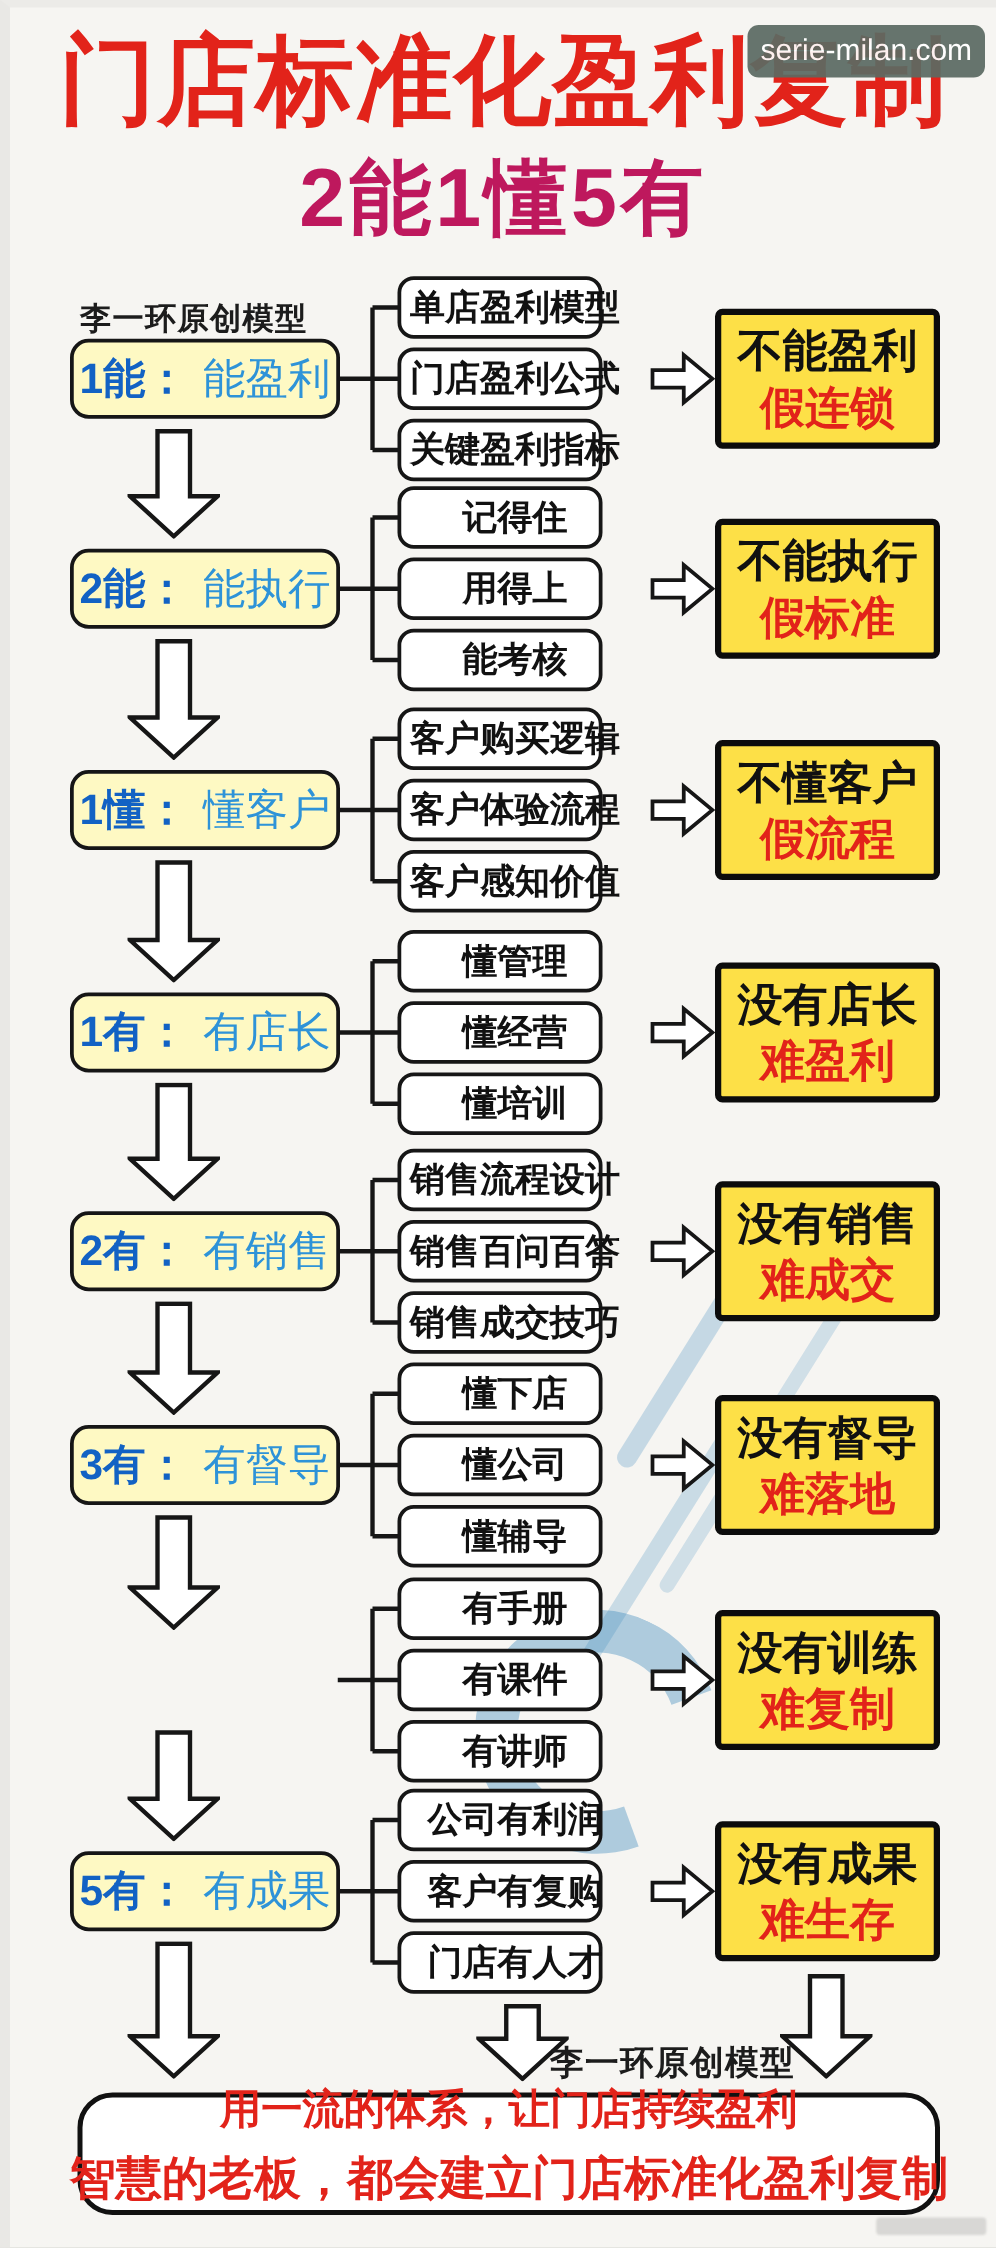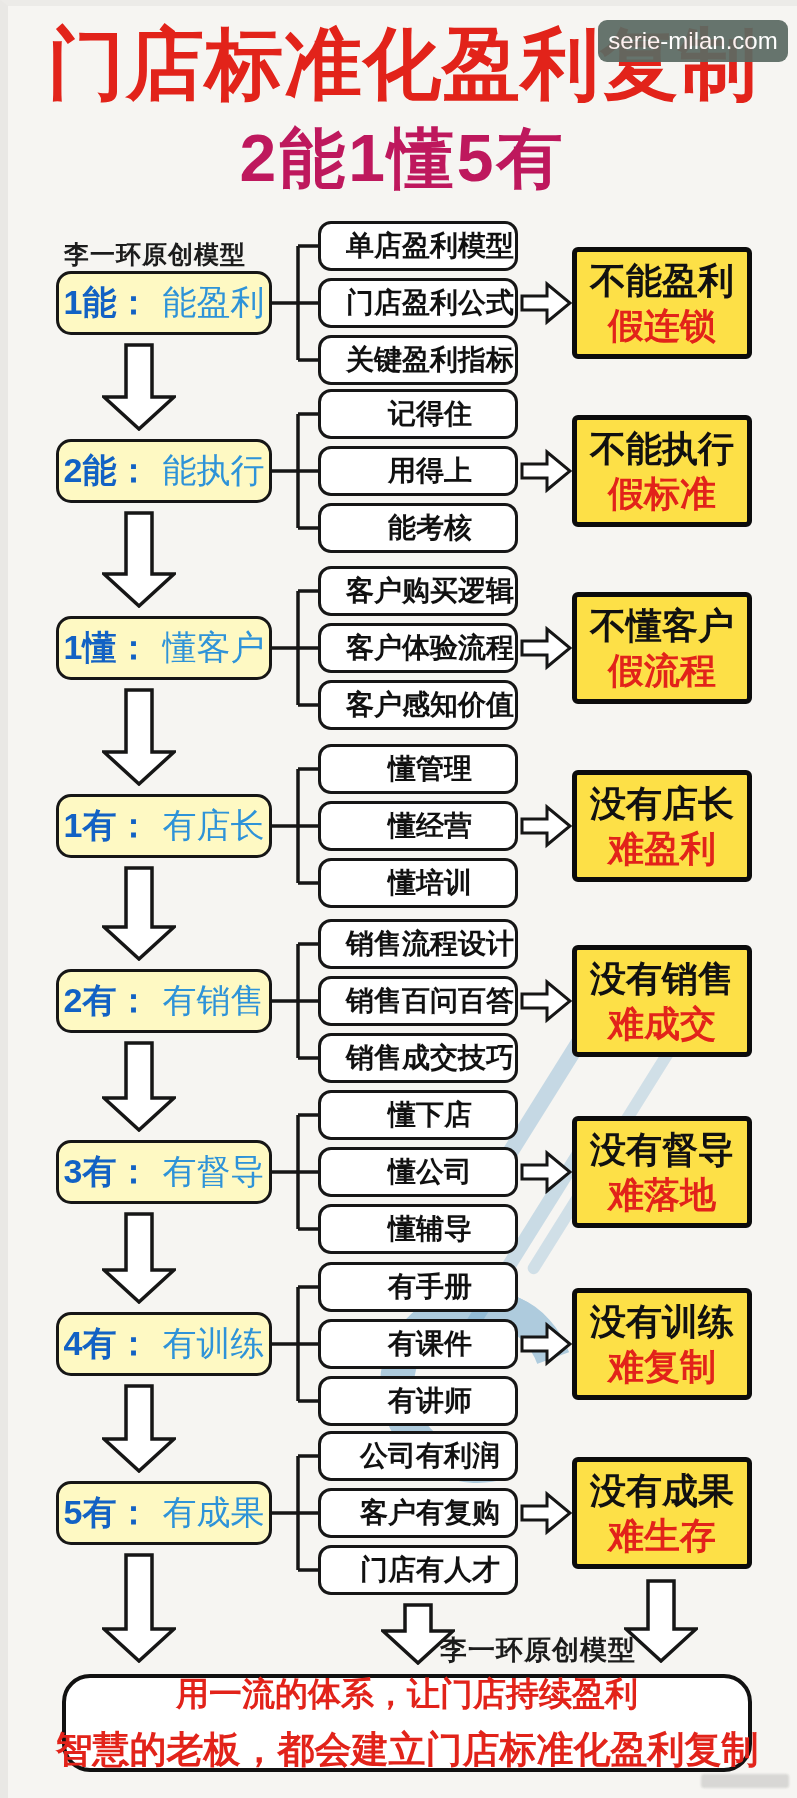--- a/index.html
+++ b/index.html
@@ -37,21 +37,21 @@
     position:absolute; left:48px; top:50px; width:216px; height:64px;
     background:#fef9c3; border:3px solid #161616; border-radius:15px;
     display:flex; align-items:center; justify-content:center;
     box-sizing:border-box; white-space:nowrap;
   }
   .stage .pfx{font-size:34px; font-weight:900; color:var(--blue-dark);}
   .stage .mn{font-size:34px; font-weight:400; color:var(--blue-light); margin-left:12px;}
   .conn{position:absolute; left:262px; top:0;}
   .mids{position:absolute; left:310px; top:0; width:200px;}
   .mid{
-    width:200px; height:50px; margin-bottom:7px; background:#fff;
+    width:164px; height:50px; margin-bottom:7px; background:#fff;
     border:3px solid #161616; border-radius:13px; box-sizing:border-box;
     display:flex; align-items:center; justify-content:center; white-space:nowrap;padding-left:24px;
   }
   .mid span{font-size:28px; font-weight:800; color:#111;}
   .rarrow{position:absolute; left:512px; top:59px;}
   .cons{
     position:absolute; left:564px; top:26px; width:180px; height:112px;
     background:#fde047; border:5px solid #0c0c0c; border-radius:6px;
     box-sizing:border-box; display:flex; flex-direction:column;
     align-items:center; justify-content:center; white-space:nowrap;
@@ -61,21 +61,21 @@
   .dn{position:absolute;}
   
   .bottom-model-label{
     position:absolute; top:1626px; left:432px;
     font-size:27px; font-weight:700; color:#1c1c1c; letter-spacing:1px;
   }
   .footer-box{
     position:absolute; left:54px; top:1668px; width:690px; height:98px;
     background:#fff; border:4px solid #111; border-radius:28px;
     box-sizing:border-box; display:flex; flex-direction:column;
-    align-items:center; justify-content:center;
+    align-items:center; justify-content:flex-end;
   }
   .footer-box .f1{font-size:33px; font-weight:900; color:var(--red); white-space:nowrap;}
   .footer-box .f2{font-size:37px; font-weight:900; color:var(--red); margin-top:8px; white-space:nowrap;}
   
   .logo-ring{
     position:absolute; left:372px; top:1282px; width:195px; height:195px;
     border:34px solid var(--logo); border-right-color:transparent;
     border-radius:50%; opacity:.38; transform:rotate(25deg); box-sizing:border-box;
   }
   .logo-bar{position:absolute; background:var(--logo); border-radius:8px;}
@@ -273,24 +273,20 @@
         </div>
         <svg width="52" height="46" viewBox="0 0 52 46" class="rarrow">
           <path d="M2,16 L27,16 L27,4 L50,23 L27,42 L27,30 L2,30 Z" fill="#ffffff" stroke="#161616" stroke-width="3"></path>
         </svg>
         <div class="cons">
           <div class="c1">没有督导</div>
           <div class="c2">难落地</div>
         </div>
       </div>
       <div class="row" style="top: 1256px;">
-        <div class="stage">
-          <span class="pfx">4有：</span>
-          <span class="mn">有训练</span>
-        </div>
         <svg width="52" height="164" viewBox="0 0 52 164" class="conn">
           <path d="M0,82 H28" fill="none" stroke="#161616" stroke-width="3.5"></path>
           <path d="M28,25 V139" fill="none" stroke="#161616" stroke-width="3.5"></path>
           <path d="M28,25 H52  M28,82 H52  M28,139 H52" fill="none" stroke="#161616" stroke-width="3.5"></path>
         </svg>
         <div class="mids">
           <div class="mid">
             <span>有手册</span>
           </div>
           <div class="mid">

